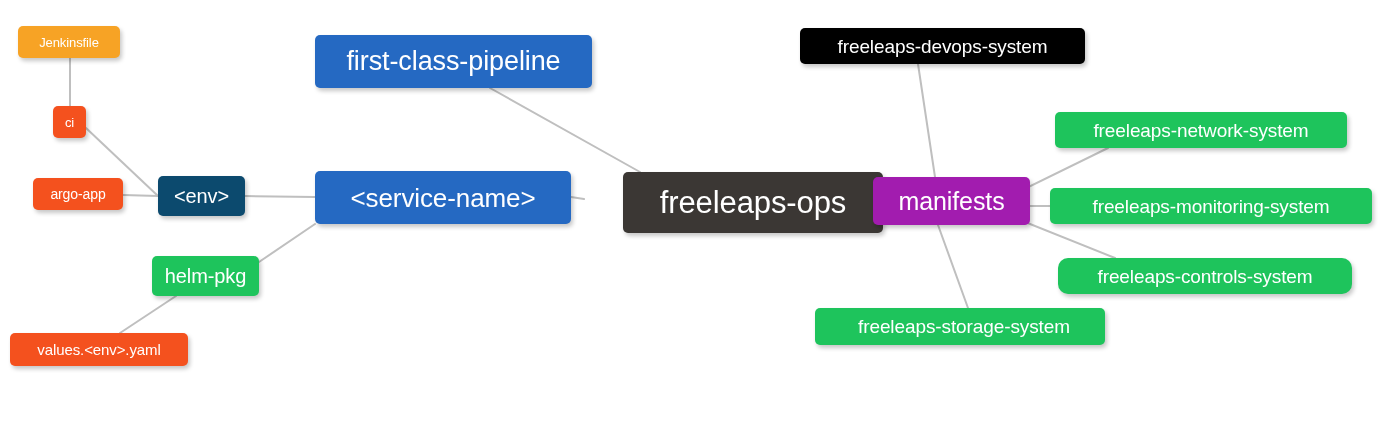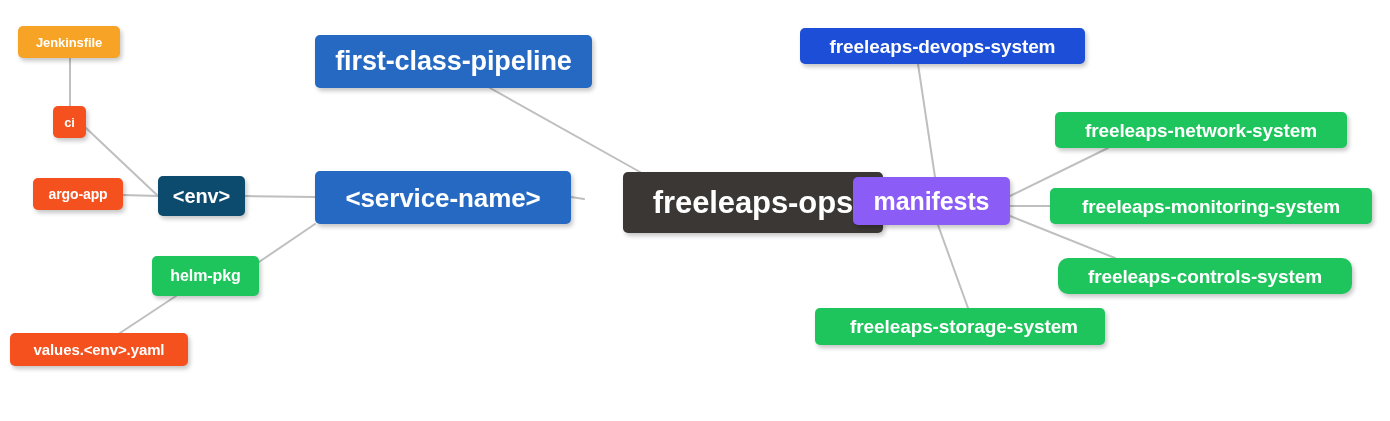--- a/index.html
+++ b/index.html
@@ -11,21 +11,20 @@
   body {
     font-family: "Liberation Sans", sans-serif;
     -webkit-font-smoothing: antialiased;
   }
   #canvas {
     position: relative;
     width: 1390px;
     height: 421px;
     background: #ffffff;
     overflow: hidden;
-    font-weight: bold;
   }
   #edge-layer {
     position: absolute;
     left: 0;
     top: 0;
     width: 1390px;
     height: 421px;
     pointer-events: none;
   }
   .node {
@@ -73,39 +72,39 @@
       </div>
       <div class="node" style="left: 53px; top: 106px; width: 33px; height: 32px; background: rgb(244, 81, 30); font-size: 13px;">
         <span class="node-label">ci</span>
       </div>
       <div class="node" style="left: 33px; top: 178px; width: 90px; height: 32px; background: rgb(244, 81, 30); font-size: 14px;">
         <span class="node-label">argo-app</span>
       </div>
       <div class="node" style="left: 158px; top: 176px; width: 87px; height: 40px; background: #0c4a6e; font-size: 20px;">
         <span class="node-label">&lt;env&gt;</span>
       </div>
-      <div class="node" style="left: 152px; top: 256px; width: 107px; height: 40px; background: rgb(30, 196, 92); font-size: 16px;">
+      <div class="node" style="left: 152px; top: 256px; width: 107px; height: 40px; background: rgb(30, 196, 92); font-size: 20px;">
         <span class="node-label">helm-pkg</span>
       </div>
       <div class="node" style="left: 10px; top: 333px; width: 178px; height: 33px; background: rgb(244, 81, 30); font-size: 15px;">
         <span class="node-label">values.&lt;env&gt;.yaml</span>
       </div>
       <div class="node" style="left: 315px; top: 35px; width: 277px; height: 53px; background: rgb(37, 105, 194); font-size: 27px;">
         <span class="node-label">first-class-pipeline</span>
       </div>
       <div class="node" style="left: 315px; top: 171px; width: 256px; height: 53px; background: rgb(37, 105, 194); font-size: 26px;">
         <span class="node-label">&lt;service-name&gt;</span>
       </div>
       <div class="node" style="left: 584px; top: 172px; width: 260px; height: 61px; background: rgb(59, 55, 52); font-size: 31px; margin-left: 39px;">
         <span class="node-label">freeleaps-ops</span>
       </div>
-      <div class="node" style="left: 853px; top: 177px; width: 157px; height: 48px; background: #8b5cf6; font-size: 25px;">
+      <div class="node" style="left: 873px; top: 177px; width: 157px; height: 48px; background: #a21caf; font-size: 25px;">
         <span class="node-label">manifests</span>
       </div>
-      <div class="node" style="left: 800px; top: 28px; width: 285px; height: 36px; background: #1d4ed8; font-size: 19px;">
+      <div class="node" style="left: 800px; top: 28px; width: 285px; height: 36px; background: #000000; font-size: 19px;">
         <span class="node-label">freeleaps-devops-system</span>
       </div>
       <div class="node" style="left: 1055px; top: 112px; width: 292px; height: 36px; background: rgb(30, 196, 92); font-size: 19px;">
         <span class="node-label">freeleaps-network-system</span>
       </div>
       <div class="node" style="left: 1050px; top: 188px; width: 322px; height: 36px; background: rgb(30, 196, 92); font-size: 19px;">
         <span class="node-label">freeleaps-monitoring-system</span>
       </div>
       <div class="node" style="left: 1058px; top: 258px; width: 294px; height: 36px; background: rgb(30, 196, 92); font-size: 19px; border-radius: 10px;">
         <span class="node-label">freeleaps-controls-system</span>

